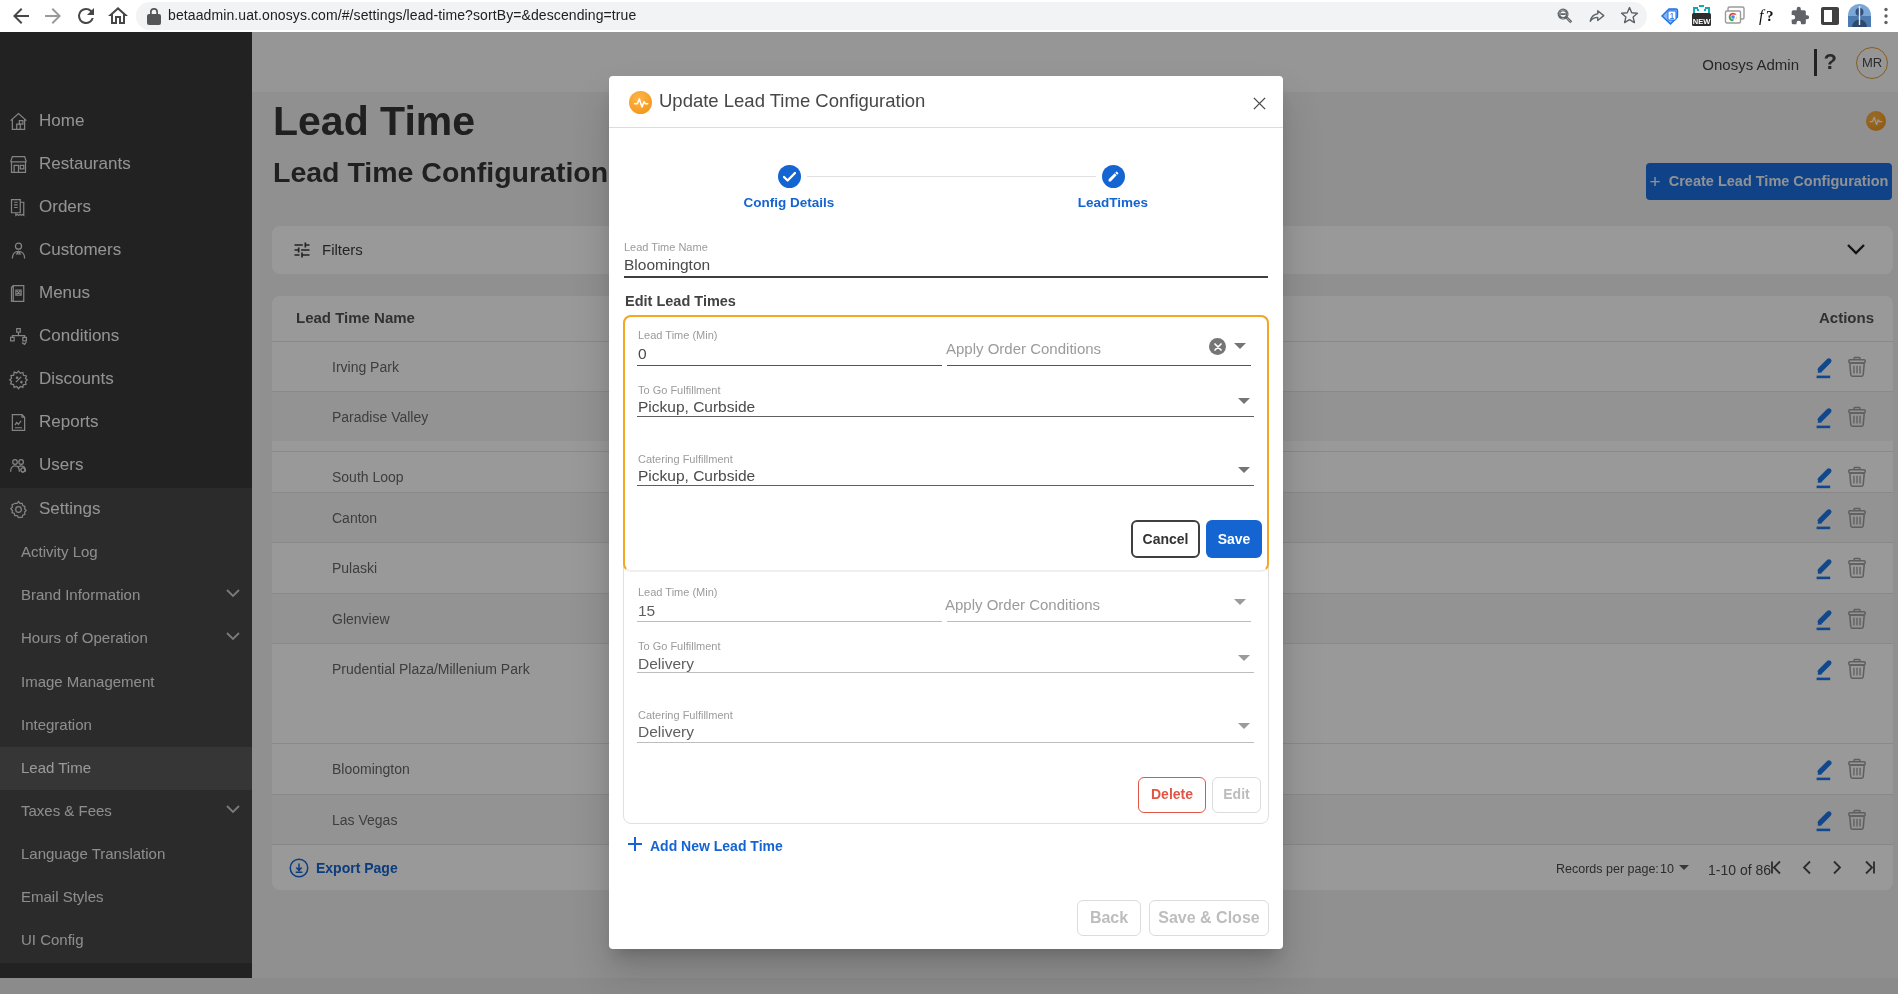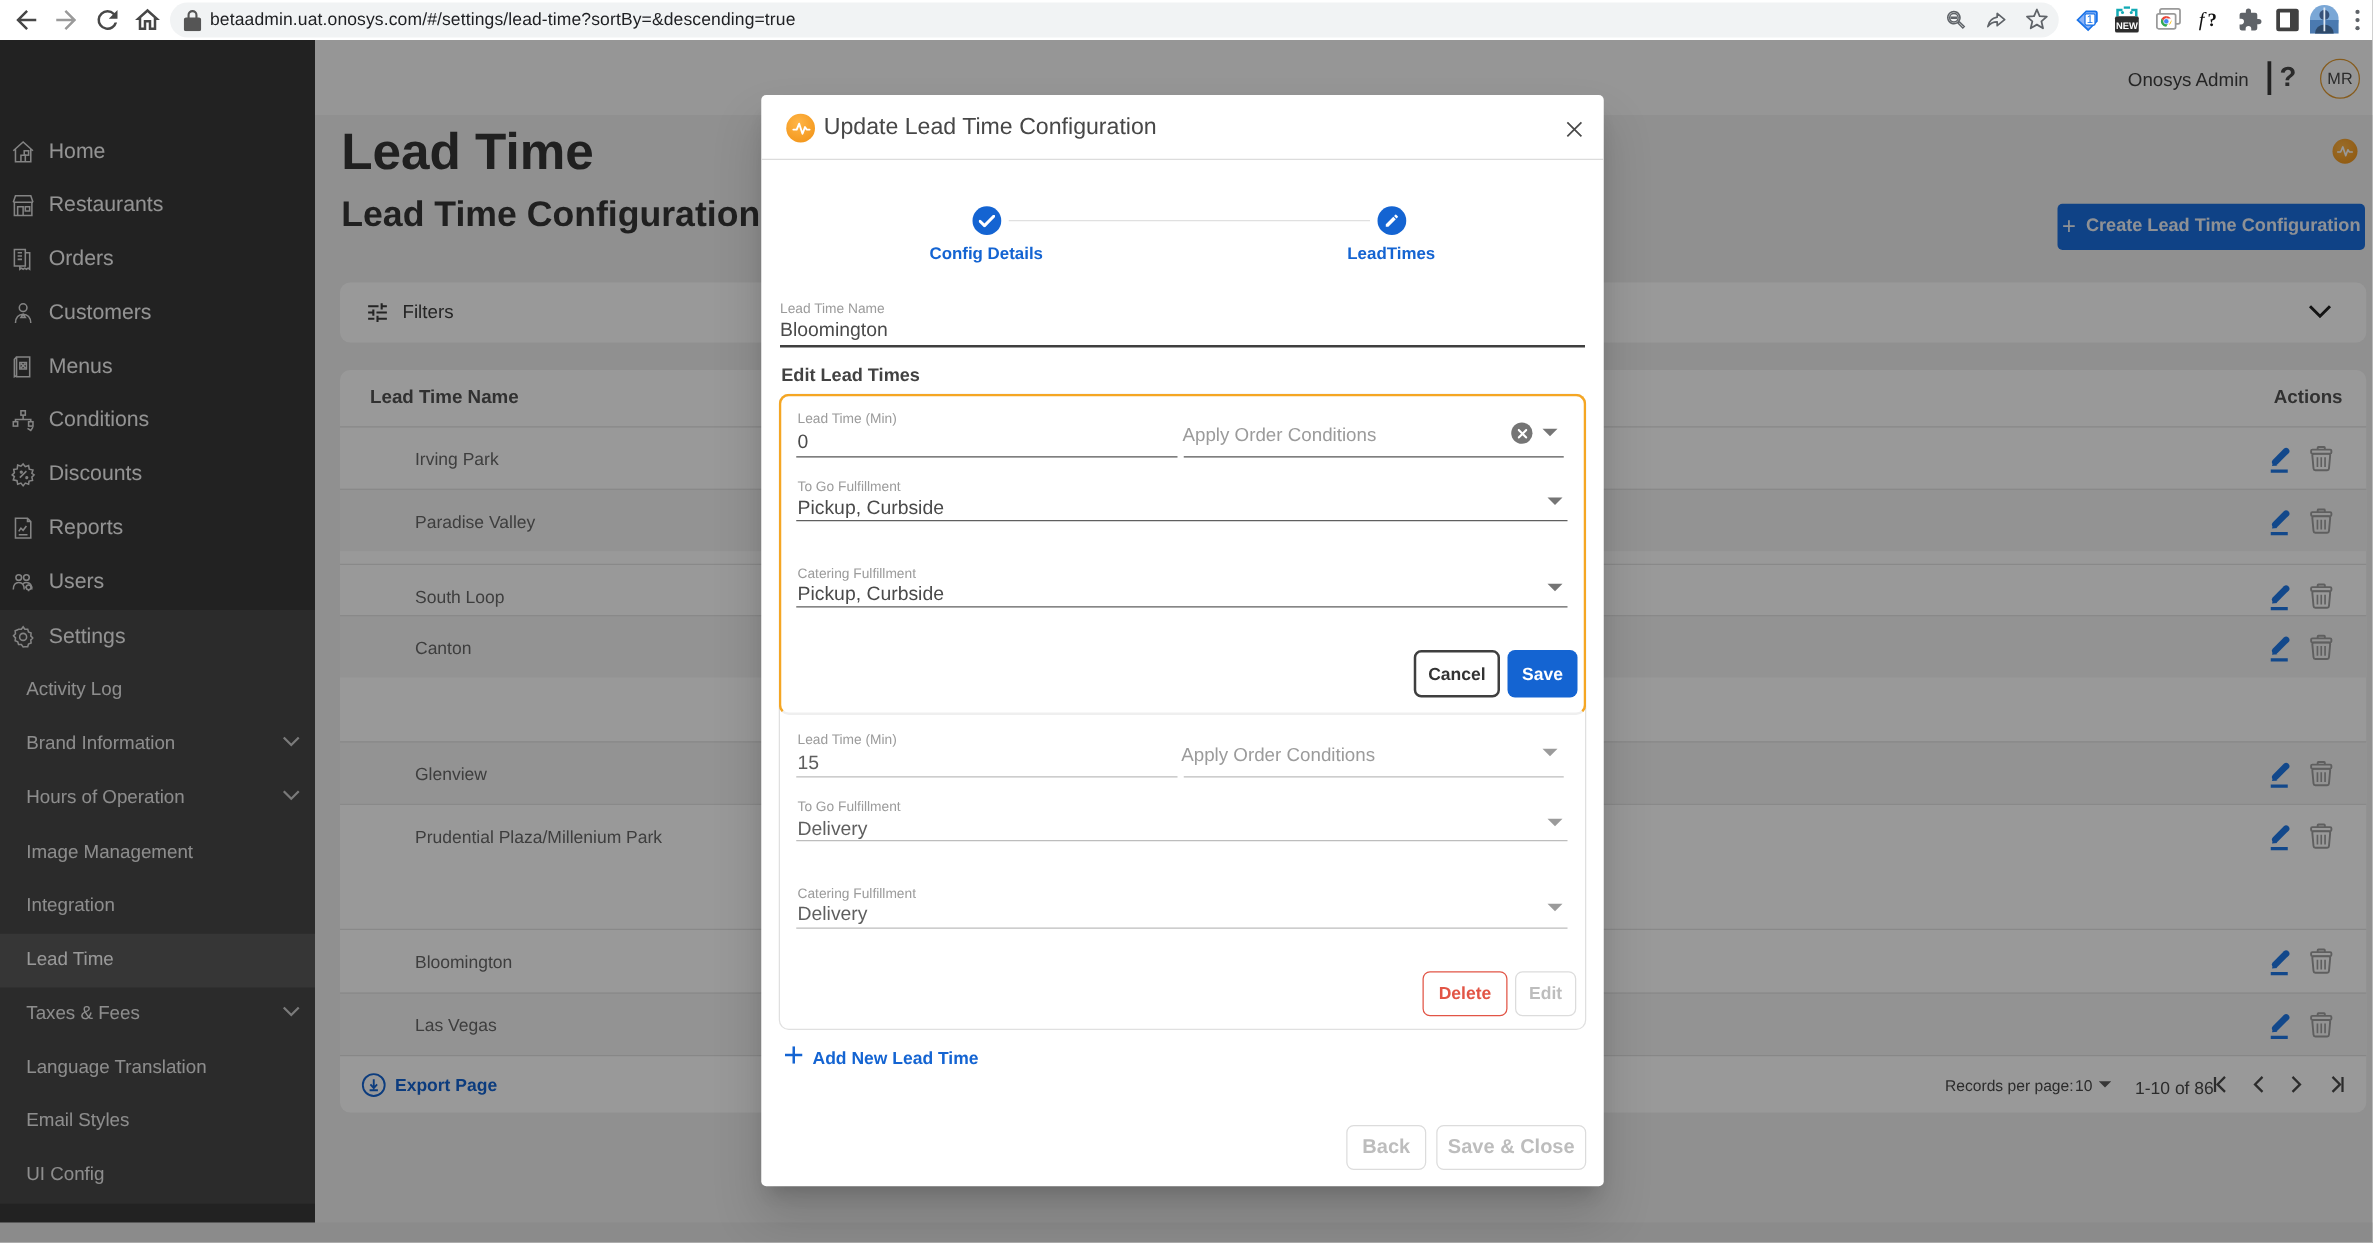--- a/index.html
+++ b/index.html
@@ -313,20 +313,34 @@
           </svg>
         <svg class="act" style="left:1575px" width="20" height="22" viewBox="0 0 21 23">
             <path d="M7.5 3.8V2.2a0.6 0.6 0 0 1 .6-.6h4.8a0.6 0.6 0 0 1 .6.6v1.6" fill="none" stroke="#9e9e9e" stroke-width="1.6"></path>
             <rect x="2" y="3.8" width="17" height="3.4" rx="1" fill="none" stroke="#9e9e9e" stroke-width="1.6"></rect>
             <path d="M4.2 7.4h12.6a1.2 1.2 0 0 1 1.2 1.3l-1 11a1.5 1.5 0 0 1-1.5 1.4H5.5A1.5 1.5 0 0 1 4 19.7l-1-11a1.2 1.2 0 0 1 1.2-1.3z" fill="none" stroke="#9e9e9e" stroke-width="1.6"></path>
             <path d="M7.3 10.2v8.2M10.5 10.2v8.2M13.7 10.2v8.2" stroke="#9e9e9e" stroke-width="1.4"></path>
           </svg>
       </div>
       <div class="trow alt" style="top:195.9px">
         <span class="nm">Canton</span>
+        <svg class="act" style="left:1544px" width="21" height="23" viewBox="0 0 21 23">
+            <path d="M4.2 13.6 12.9 4.9" stroke="#1e78e8" stroke-width="5.2" stroke-linecap="round"></path>
+            <path d="M1.6 16.8 2.5 13l3.4 3.4z" fill="#1e78e8"></path>
+            <rect x="0.6" y="19.6" width="13.6" height="2.6" fill="#1e78e8"></rect>
+          </svg>
+        <svg class="act" style="left:1575px" width="20" height="22" viewBox="0 0 21 23">
+            <path d="M7.5 3.8V2.2a0.6 0.6 0 0 1 .6-.6h4.8a0.6 0.6 0 0 1 .6.6v1.6" fill="none" stroke="#9e9e9e" stroke-width="1.6"></path>
+            <rect x="2" y="3.8" width="17" height="3.4" rx="1" fill="none" stroke="#9e9e9e" stroke-width="1.6"></rect>
+            <path d="M4.2 7.4h12.6a1.2 1.2 0 0 1 1.2 1.3l-1 11a1.5 1.5 0 0 1-1.5 1.4H5.5A1.5 1.5 0 0 1 4 19.7l-1-11a1.2 1.2 0 0 1 1.2-1.3z" fill="none" stroke="#9e9e9e" stroke-width="1.6"></path>
+            <path d="M7.3 10.2v8.2M10.5 10.2v8.2M13.7 10.2v8.2" stroke="#9e9e9e" stroke-width="1.4"></path>
+          </svg>
+      </div>
+      <div class="trow" style="top:246.2px">
+        <span class="nm">Pulaski</span>
         <svg class="act" style="left:1544px" width="21" height="23" viewBox="0 0 21 23">
             <path d="M4.2 13.6 12.9 4.9" stroke="#1e78e8" stroke-width="5.2" stroke-linecap="round"></path>
             <path d="M1.6 16.8 2.5 13l3.4 3.4z" fill="#1e78e8"></path>
             <rect x="0.6" y="19.6" width="13.6" height="2.6" fill="#1e78e8"></rect>
           </svg>
         <svg class="act" style="left:1575px" width="20" height="22" viewBox="0 0 21 23">
             <path d="M7.5 3.8V2.2a0.6 0.6 0 0 1 .6-.6h4.8a0.6 0.6 0 0 1 .6.6v1.6" fill="none" stroke="#9e9e9e" stroke-width="1.6"></path>
             <rect x="2" y="3.8" width="17" height="3.4" rx="1" fill="none" stroke="#9e9e9e" stroke-width="1.6"></rect>
             <path d="M4.2 7.4h12.6a1.2 1.2 0 0 1 1.2 1.3l-1 11a1.5 1.5 0 0 1-1.5 1.4H5.5A1.5 1.5 0 0 1 4 19.7l-1-11a1.2 1.2 0 0 1 1.2-1.3z" fill="none" stroke="#9e9e9e" stroke-width="1.6"></path>
             <path d="M7.3 10.2v8.2M10.5 10.2v8.2M13.7 10.2v8.2" stroke="#9e9e9e" stroke-width="1.4"></path>

